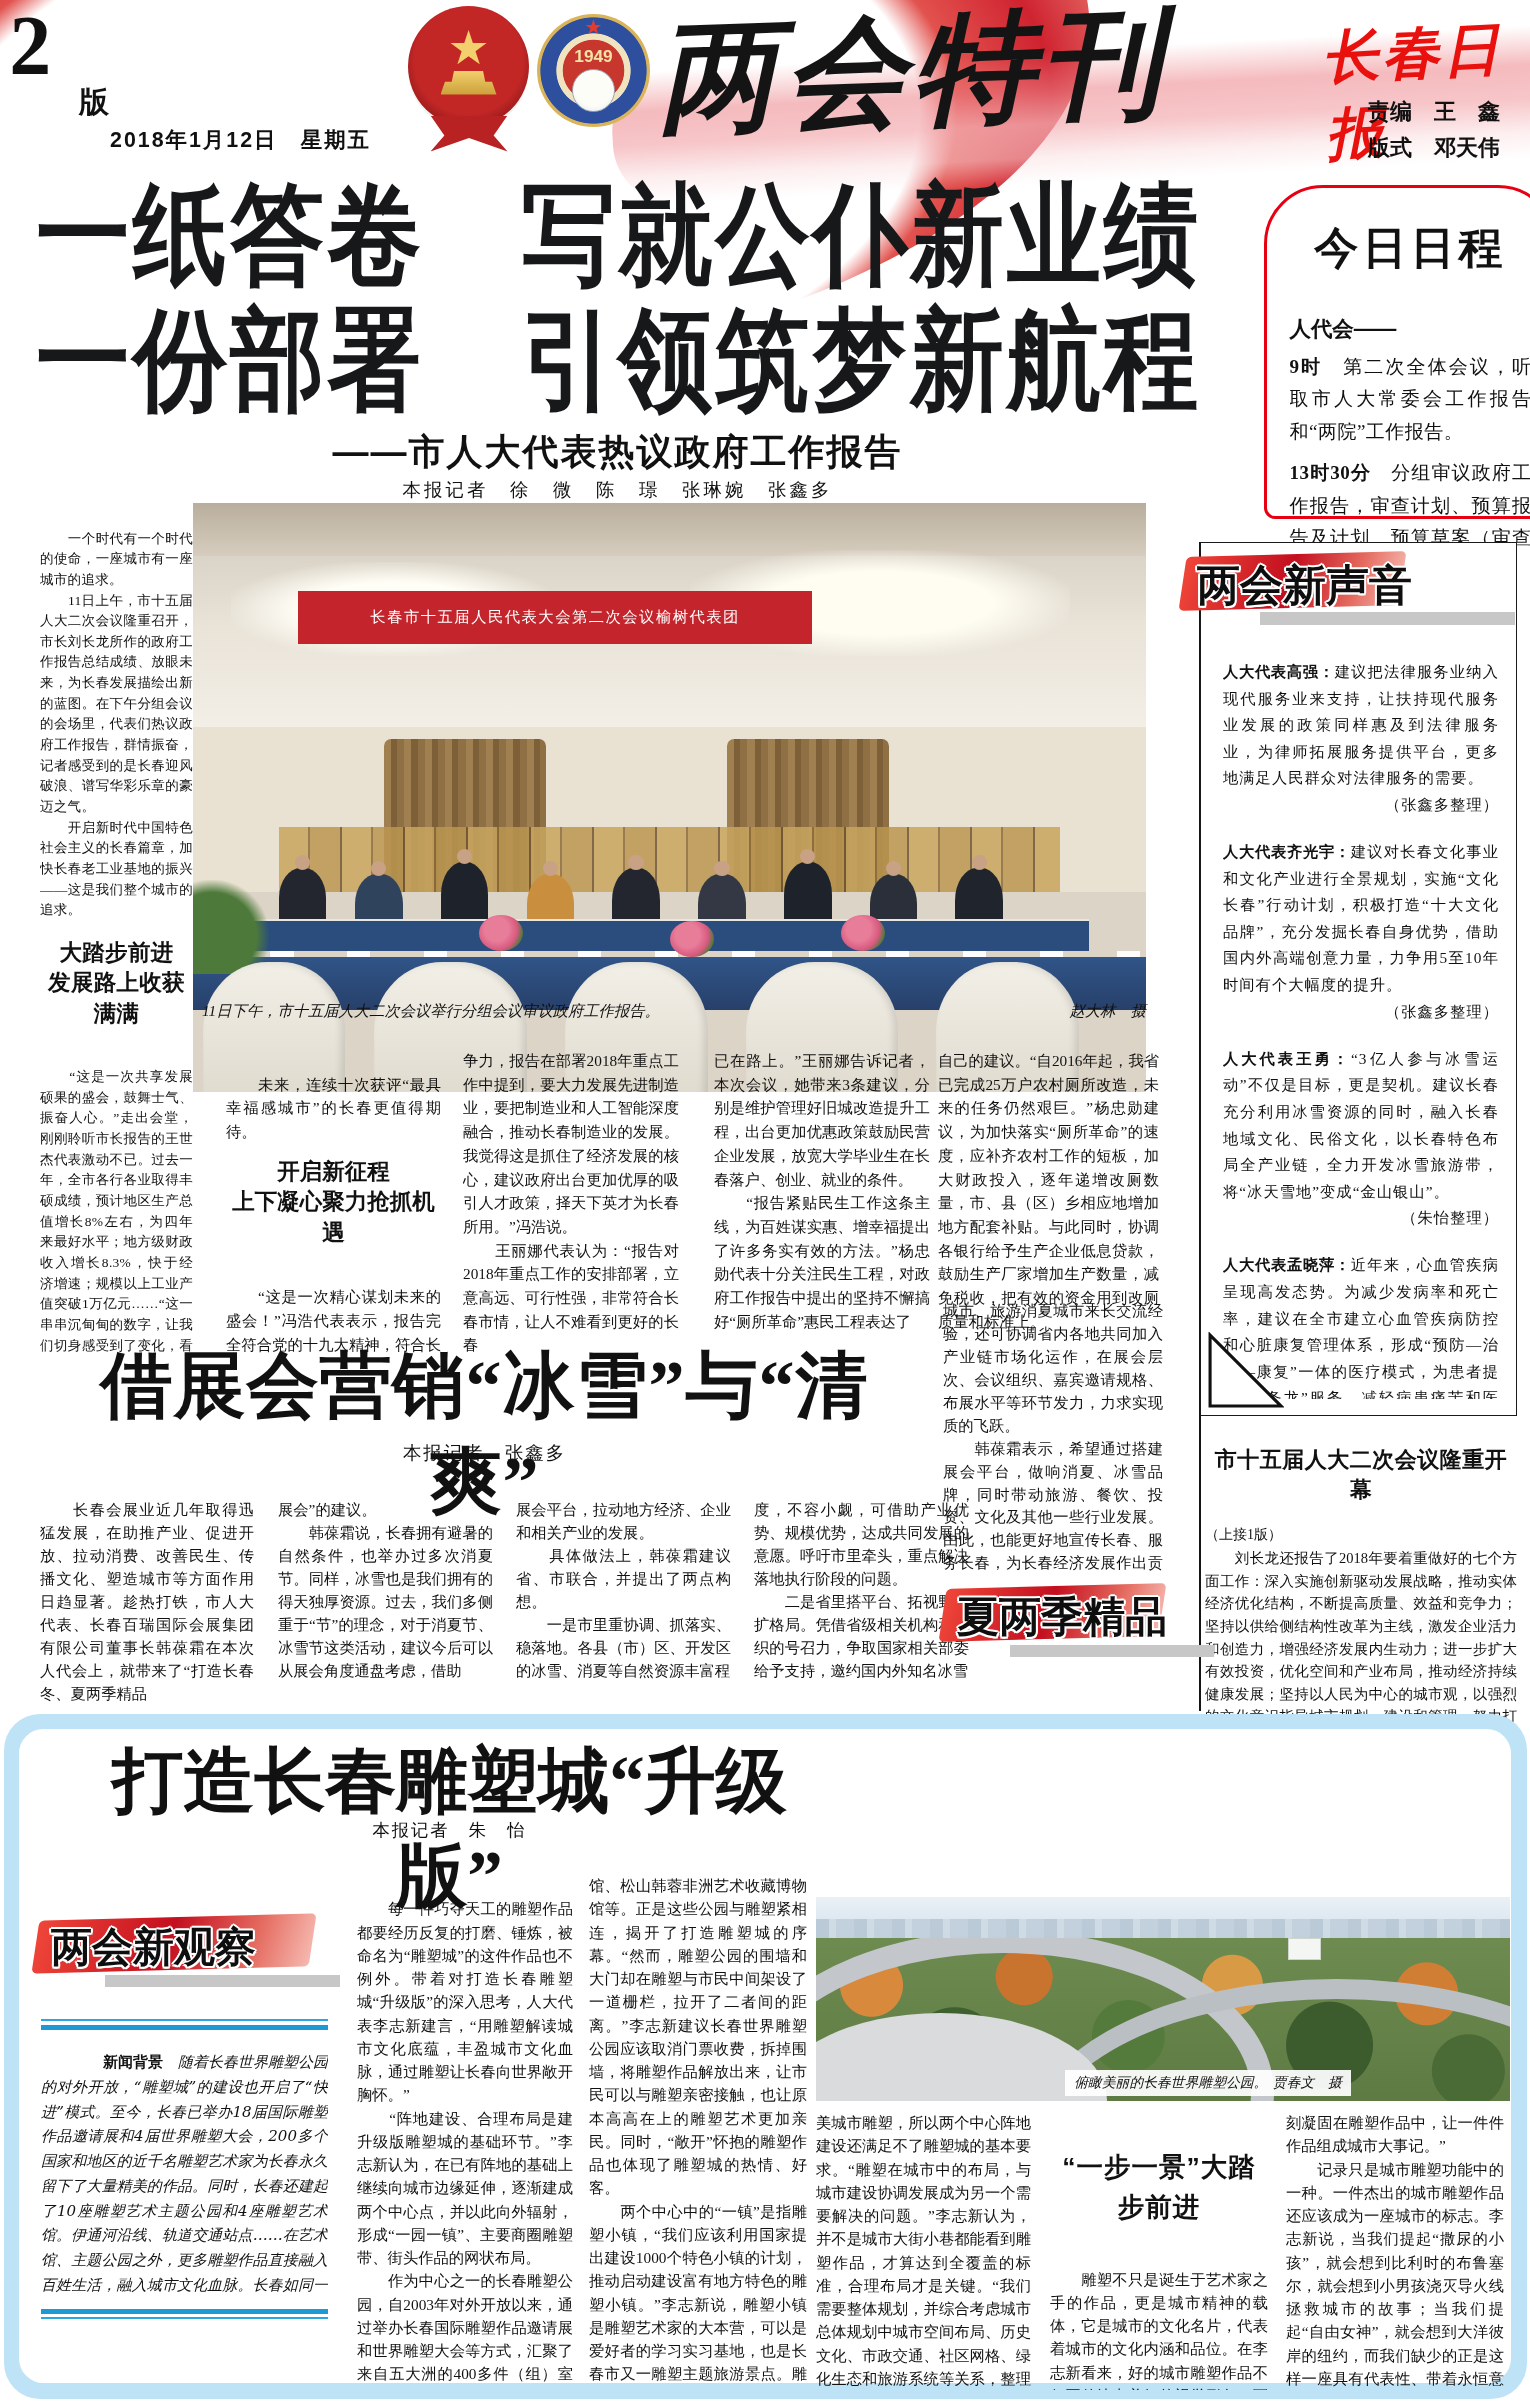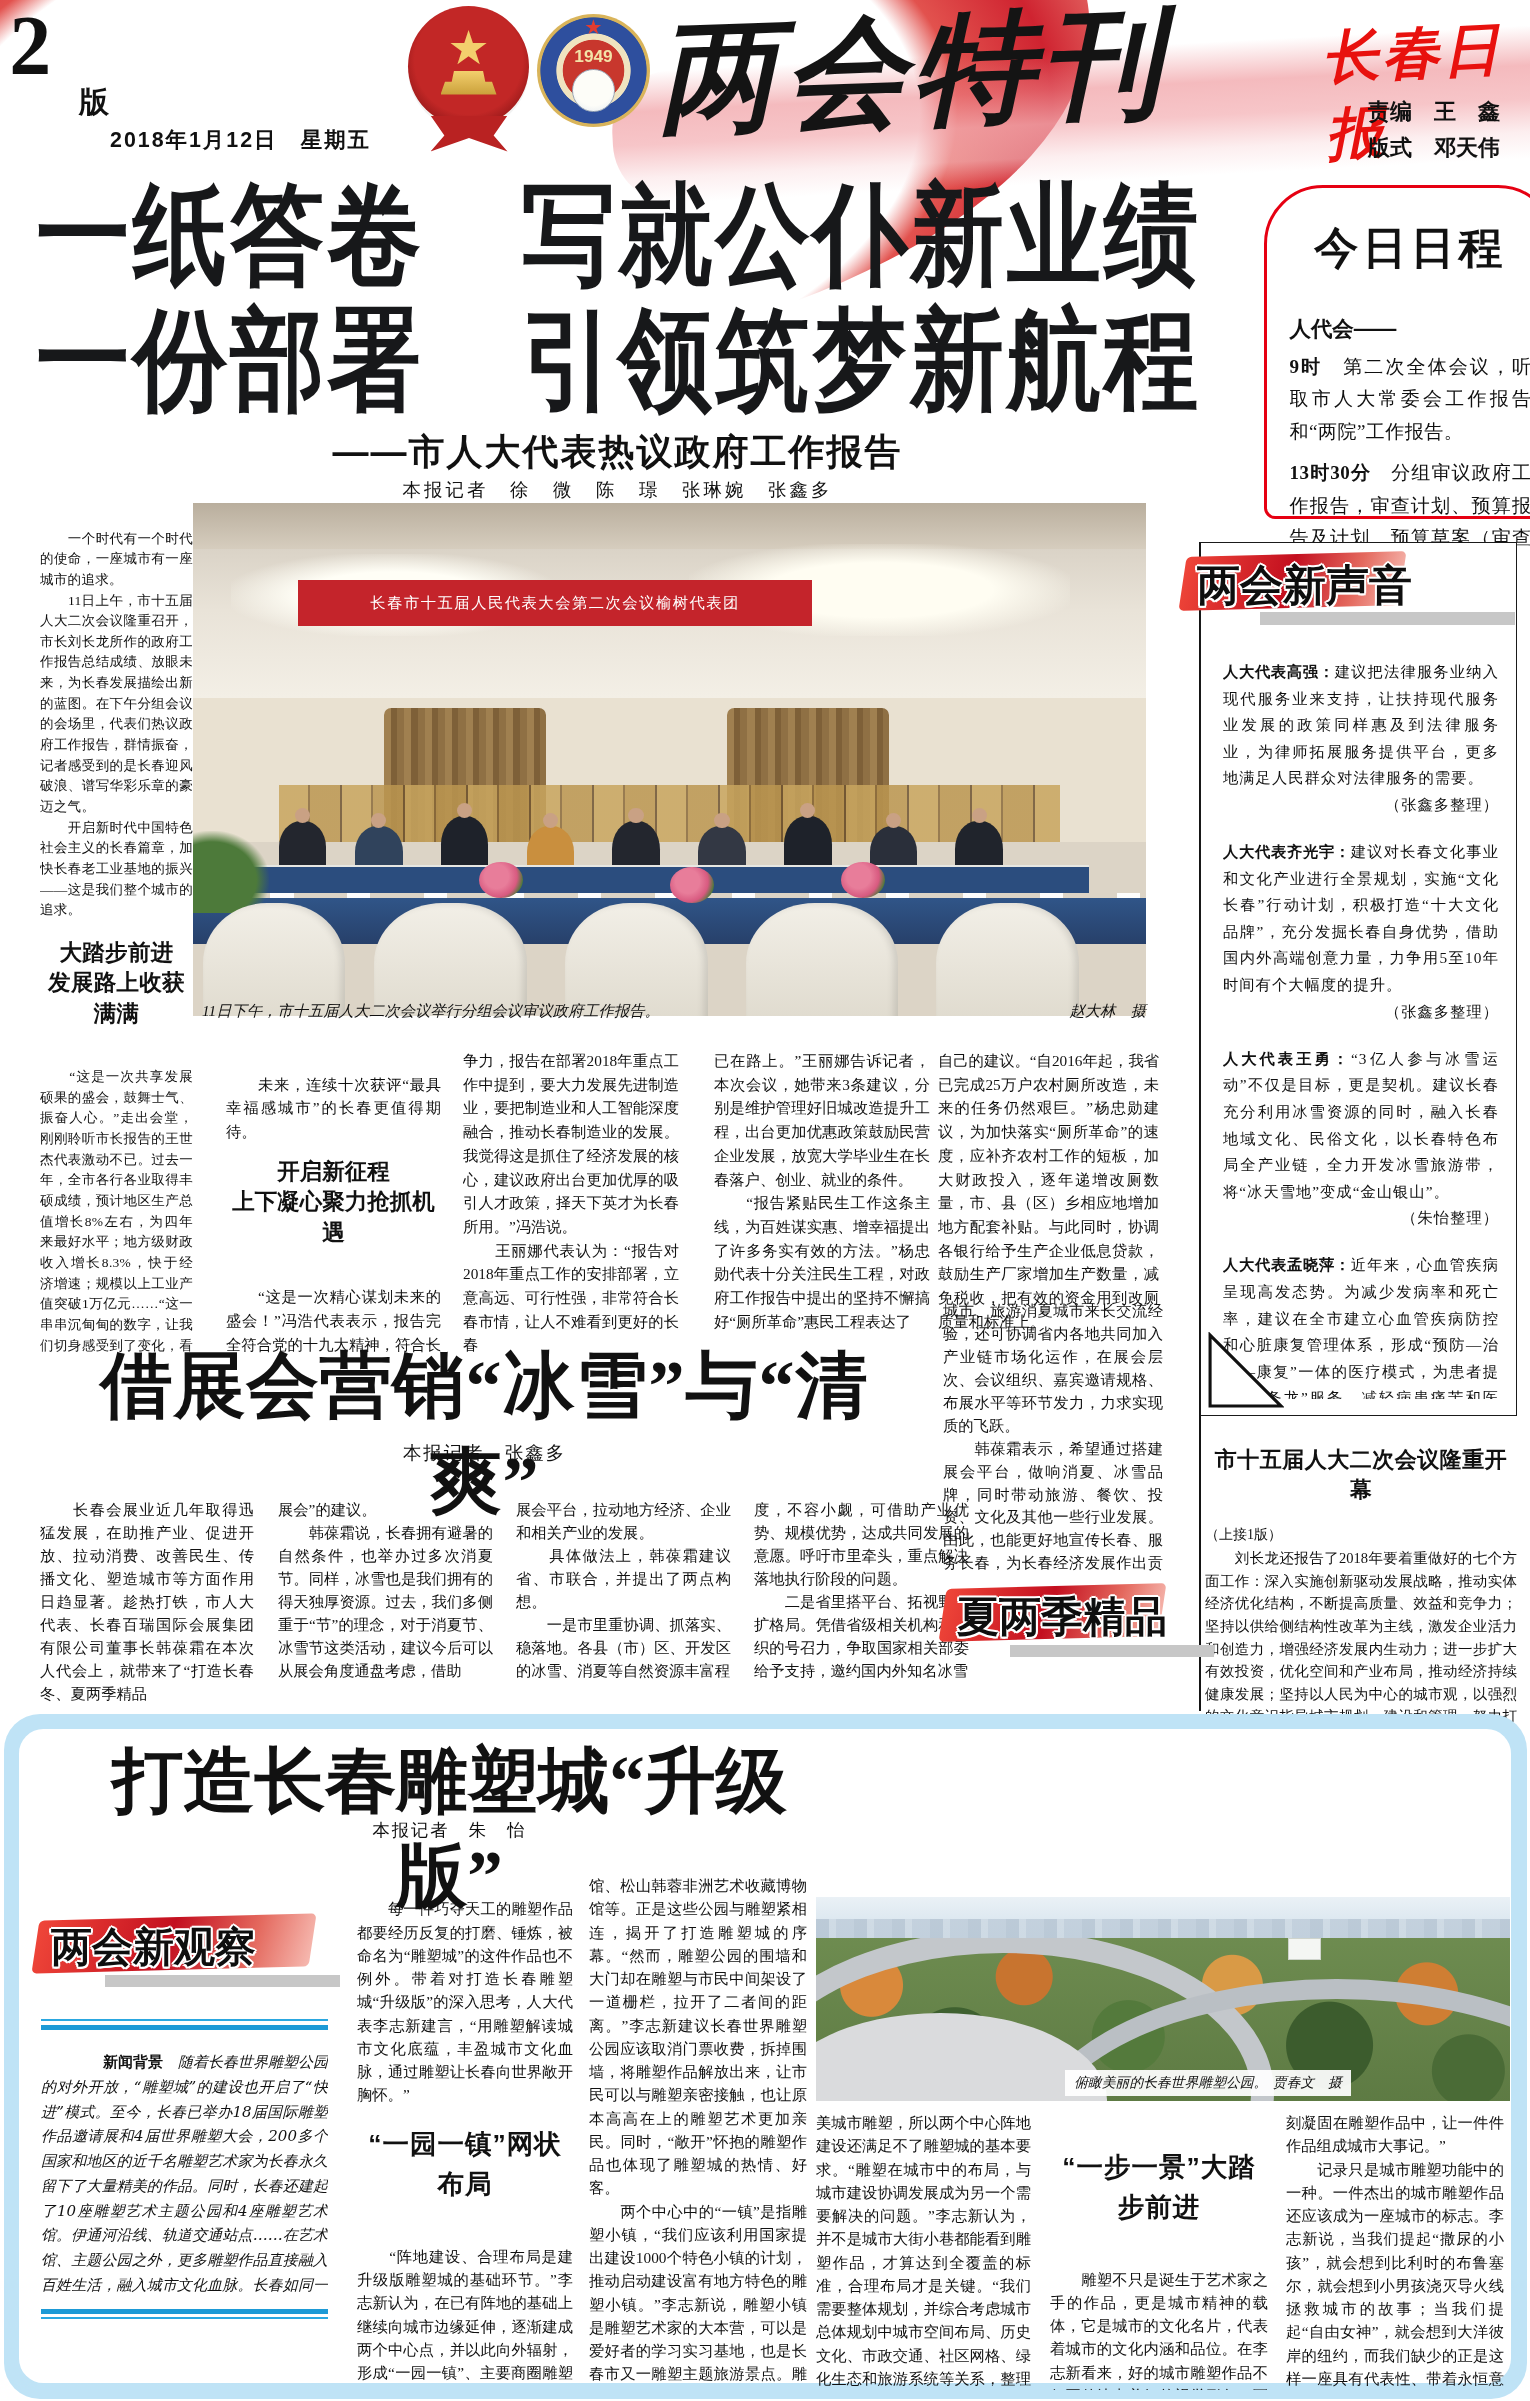--- a/index.html
+++ b/index.html
@@ -65,21 +65,21 @@
   
   #a1col1 { left:40px; top:508px; width:153px; height:850px; font-size:13.5px; line-height:1.53; letter-spacing:0.3px; }
   #a1col1 .subhead { font-size:22.5px; line-height:1.35; margin:17.3px 0; }
   .a1low { top:1049px; height:310px; font-size:15.3px; line-height:1.55; }
   #a1col2 { left:226px; width:215px; } #a1col2 .subhead { font-size:22.5px; line-height:1.35; margin:13.3px 0; }
   #a1col3 { left:463px; width:216px; }
   #a1col4 { left:714px; width:216px; }
   #a1col5 { left:938px; width:221px; }
 
   
-  #photo1 { left:193px; top:503px; width:953px; height:513px; overflow:hidden; background:#dcd4c6; }
+  #photo1 { left:193px; top:503px; width:953px; height:589px; overflow:hidden; background:#dcd4c6; }
   .p1-ceiling { position:absolute; left:0; top:0; width:100%; height:38%;
      background:linear-gradient(#cfc7ba 0%, #e9e3d8 55%, #f3efe6 100%); }
   .p1-beam { position:absolute; left:0; top:0; width:100%; height:9%; background:linear-gradient(#b9ae9d,#d6cdbe); }
   .p1-light1 { position:absolute; left:4%; top:10%; width:34%; height:16%; background:radial-gradient(ellipse, #fffef6 0 40%, rgba(255,255,255,0) 75%); }
   .p1-light2 { position:absolute; left:52%; top:8%; width:40%; height:18%; background:radial-gradient(ellipse, #fffdf2 0 42%, rgba(255,255,255,0) 75%); }
   .p1-wall { position:absolute; left:0; top:38%; width:100%; height:28%; background:#e9e1d1; }
   .p1-curtain { position:absolute; top:40%; height:26%; width:17%; border-radius:7.1px 7.1px 0 0;
      background:repeating-linear-gradient(90deg,#a08050 0 7.1px,#7e6038 7.1px 13.3px,#8f7044 13.3px 20.4px); }
   .p1-screens { position:absolute; left:9%; top:55%; width:82%; height:11%;
      background:repeating-linear-gradient(90deg,#c8a55e 0 29px,#8a6a3a 29px 31px,#bb9650 31px 61px,#6e5330 61px 63px); opacity:.85; }
@@ -343,21 +343,20 @@
 <div class="abs blue-rule-thin" style="left:41px; top:2019px; width:287px;"></div>
 <div class="abs blue-rule-thick" style="left:41px; top:2025px; width:287px;"></div>
 <div class="abs" id="a3bg">
   <span class="bg-label">新闻背景</span><span>　随着长春世界雕塑公园的对外开放，“雕塑城”的建设也开启了“快进”模式。至今，长春已举办18届国际雕塑作品邀请展和4届世界雕塑大会，200多个国家和地区的近千名雕塑艺术家为长春永久留下了大量精美的作品。同时，长春还建起了10座雕塑艺术主题公园和4座雕塑艺术馆。伊通河沿线、轨道交通站点……在艺术馆、主题公园之外，更多雕塑作品直接融入百姓生活，融入城市文化血脉。长春如同一座全新的雕塑作品，以长达20余年的布局构思、精雕细琢，再造城市空间，再塑城市品质，以强烈的文化自信引导城市建设。</span>
 </div>
 <div class="abs blue-rule-thick" style="left:41px; top:2309px; width:287px;"></div>
 <div class="abs blue-rule-thin" style="left:41px; top:2317px; width:287px;"></div>
 
 <div class="abs body-text a3col" id="a3col2">
   <span>　　每一件巧夺天工的雕塑作品都要经历反复的打磨、锤炼，被命名为“雕塑城”的这件作品也不例外。带着对打造长春雕塑城“升级版”的深入思考，人大代表李志新建言，“用雕塑解读城市文化底蕴，丰盈城市文化血脉，通过雕塑让长春向世界敞开胸怀。”</span>
-  <div class="subhead">“一园一镇”网状布局</div>
   <span>　　“阵地建设、合理布局是建升级版雕塑城的基础环节。”李志新认为，在已有阵地的基础上继续向城市边缘延伸，逐渐建成两个中心点，并以此向外辐射，形成“一园一镇”、主要商圈雕塑带、街头作品的网状布局。
 　　作为中心之一的长春雕塑公园，自2003年对外开放以来，通过举办长春国际雕塑作品邀请展和世界雕塑大会等方式，汇聚了来自五大洲的400多件（组）室外雕塑作品，园内还建有长春雕塑艺术</span>
 </div>
 <div class="abs body-text a3col" id="a3col3">馆、松山韩蓉非洲艺术收藏博物馆等。正是这些公园与雕塑紧相连，揭开了打造雕塑城的序幕。“然而，雕塑公园的围墙和大门却在雕塑与市民中间架设了一道栅栏，拉开了二者间的距离。”李志新建议长春世界雕塑公园应该取消门票收费，拆掉围墙，将雕塑作品解放出来，让市民可以与雕塑亲密接触，也让原本高高在上的雕塑艺术更加亲民。同时，“敞开”怀抱的雕塑作品也体现了雕塑城的热情、好客。
 　　两个中心中的“一镇”是指雕塑小镇，“我们应该利用国家提出建设1000个特色小镇的计划，推动启动建设富有地方特色的雕塑小镇。”李志新说，雕塑小镇是雕塑艺术家的大本营，可以是爱好者的学习实习基地，也是长春市又一雕塑主题旅游景点。雕塑小镇应与雕塑公园功能错位，小镇主要定位于娱乐、体验，市民在欣赏作品的同时，不仅了解作品完成流程，还可以动手制作，从而对雕塑有更深层次的了解。
 　　城市雕塑是一种公共艺术，国际上著名的城市都有数量众多的精</div>
 
 <div class="abs" id="photo2">
   <div class="p2-trees"></div>
   <div class="p2-road"></div>

